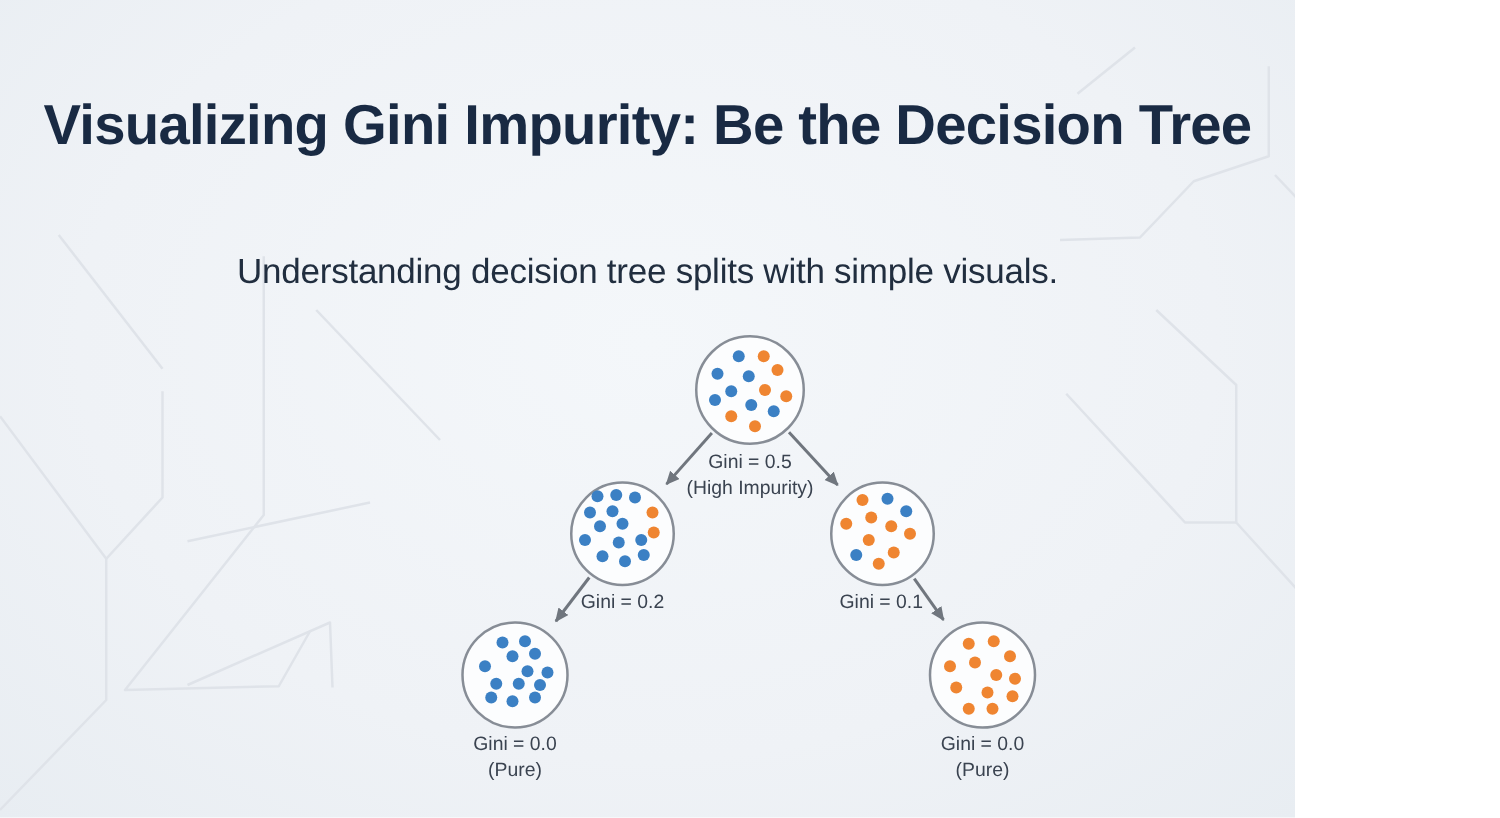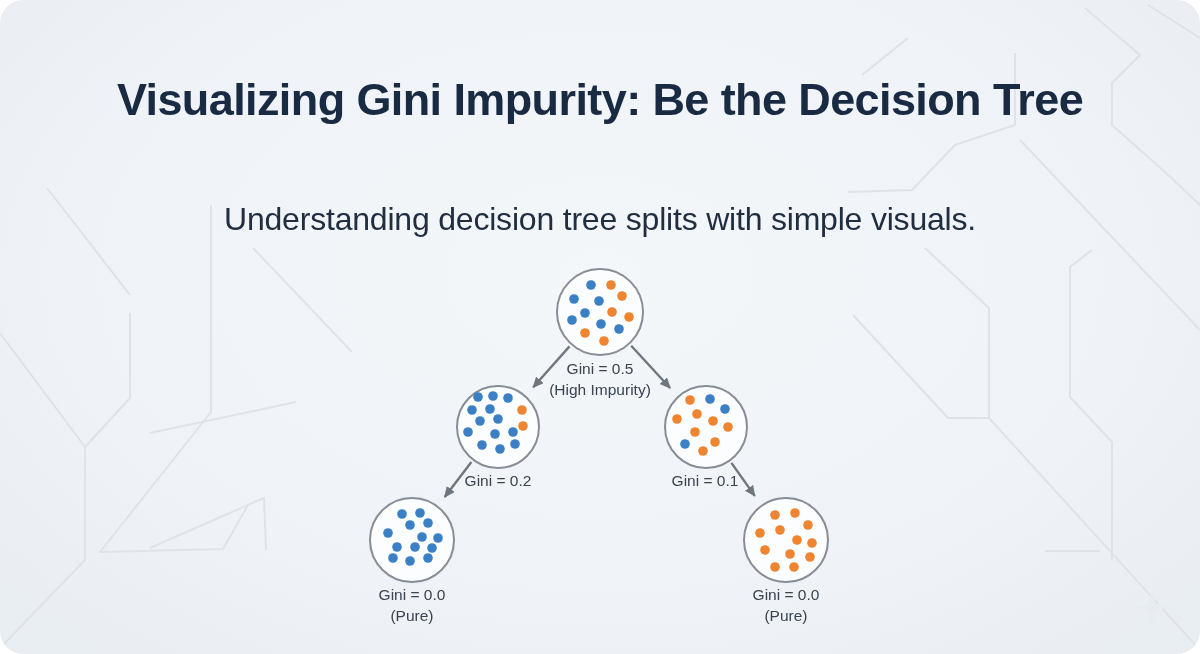--- a/index.html
+++ b/index.html
@@ -1,34 +1,33 @@
 <!DOCTYPE html>
 <html style="--bg-center: #f4f7fa; --bg-mid: #eff2f6; --bg-edge: #e8edf2; --title-color: #192a43; --subtitle-color: #212e3f;"><head>
 <meta charset="utf-8">
 <style>
   html,body{margin:0;padding:0;}
   .stage{
     position:relative;
-    width:1200px;height:654px;
+    width:1036px;height:654px;
     overflow:hidden;
     font-family:"Liberation Sans", sans-serif;
     background:radial-gradient(ellipse at 50% 42%, var(--bg-center,#f4f7fa) 0%, var(--bg-mid,#eff2f6) 62%, var(--bg-edge,#e8edf2) 100%);
-    border-radius:23px;
   }
   .stage svg{position:absolute;top:0;left:0;}
   .title{
     position:absolute;top:74px;left:0;right:0;margin:0;
     text-align:center;
     font-size:45px;font-weight:700;letter-spacing:-0.6px;
     color:var(--title-color,#192a43);
   }
   .subtitle{
     position:absolute;top:201px;left:0;right:0;margin:0;
     text-align:center;
-    font-size:32px;font-weight:400;letter-spacing:-0.2px;
+    font-size:28px;font-weight:400;letter-spacing:-0.2px;
     color:var(--subtitle-color,#212e3f);
   }
   .tree-svg text{font-family:"Liberation Sans", sans-serif;}
 </style>
 </head>
 <body>
 
 <div class="stage">
   <svg id="decor-svg" width="1200" height="654" viewBox="0 0 1200 654">
       <polyline points="47,188 130,295" fill="none" stroke="#dfe3e9" stroke-width="2" stroke-linejoin="round"></polyline>

